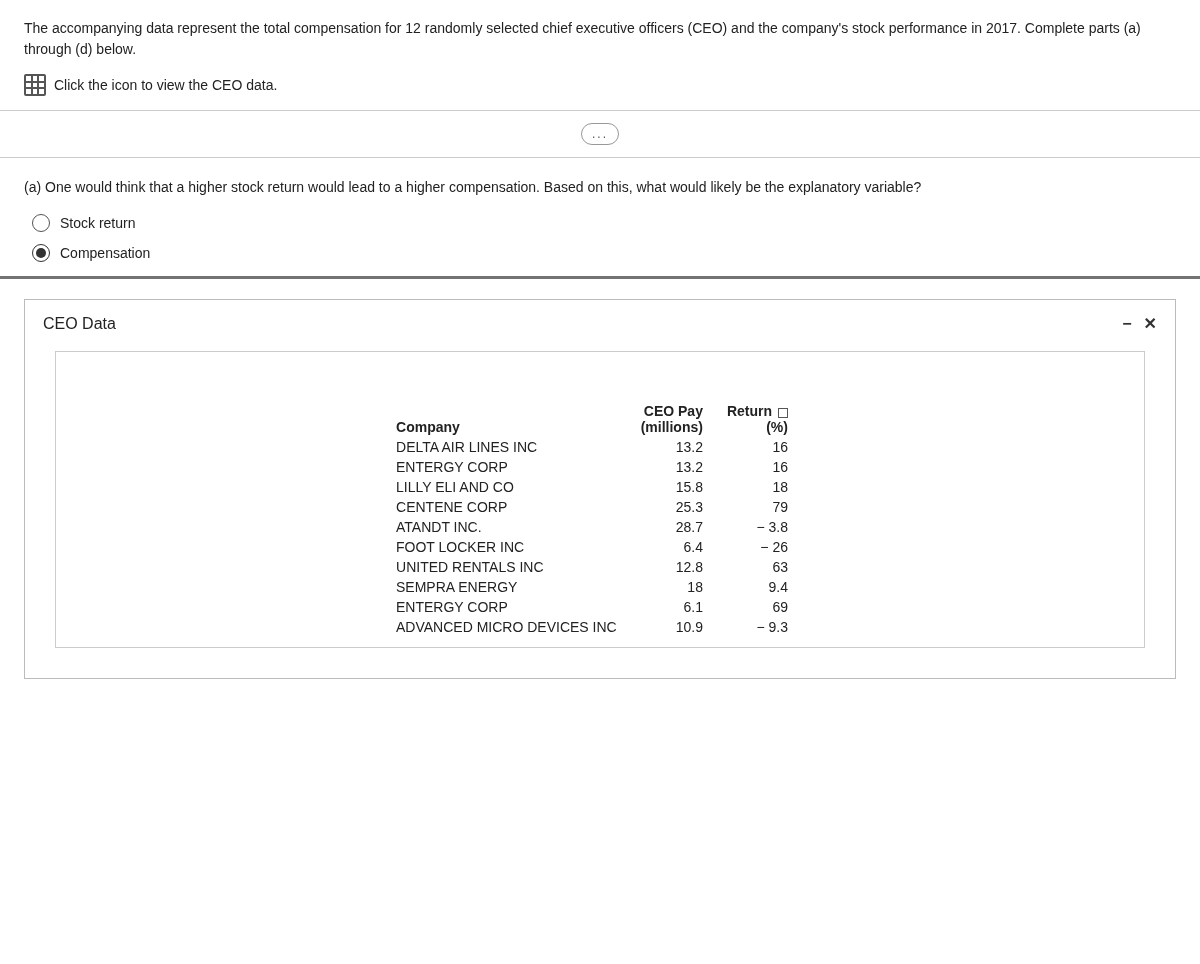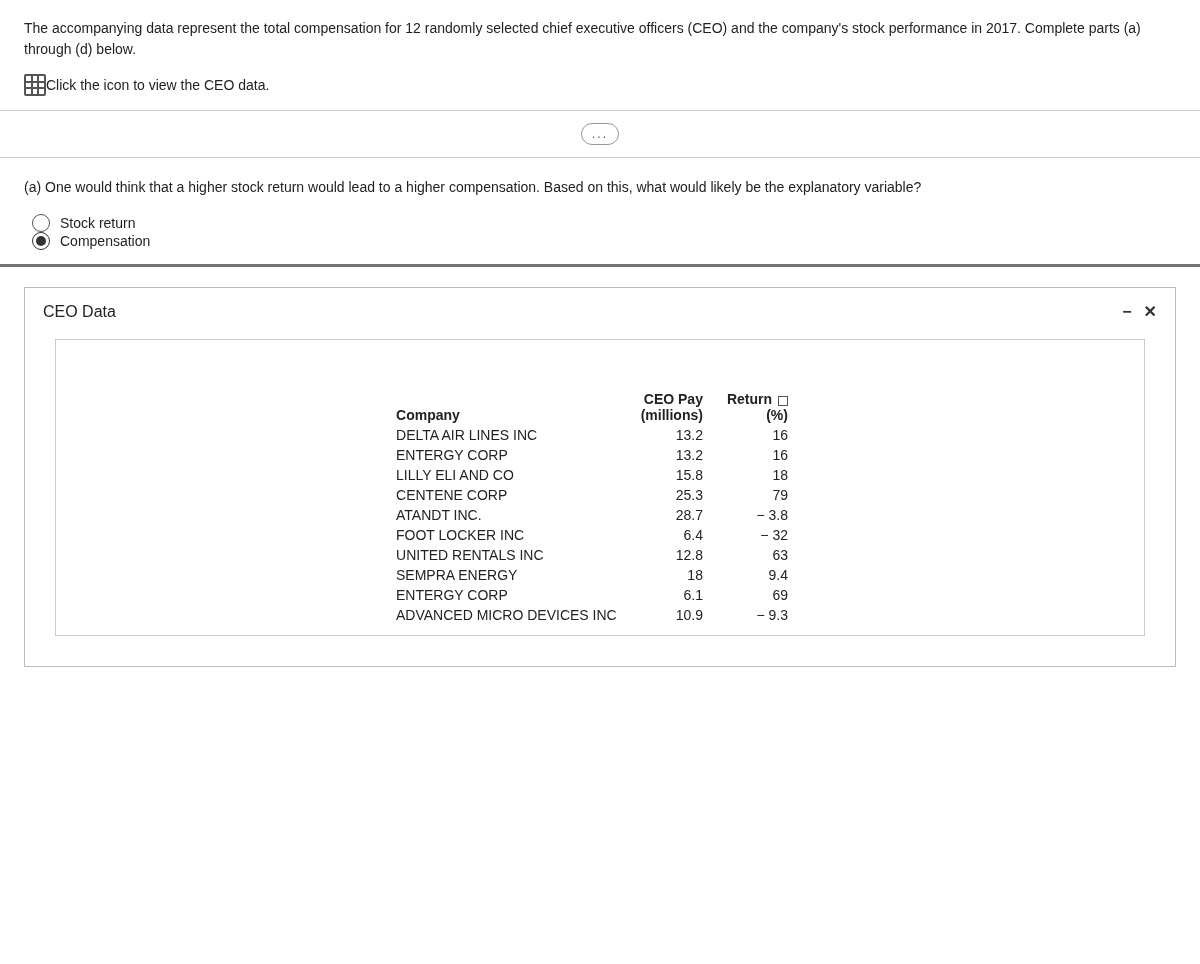--- a/index.html
+++ b/index.html
@@ -17,20 +17,21 @@
 
     .intro-text {
       font-size: 14px;
       line-height: 1.5;
       margin-bottom: 14px;
     }
 
     .icon-click-row {
       display: flex;
       align-items: center;
+      gap: 8px;
       font-size: 14px;
     }
 
     .grid-icon {
       width: 22px;
       height: 22px;
       display: inline-grid;
       grid-template-columns: repeat(3, 1fr);
       grid-template-rows: repeat(3, 1fr);
       gap: 2px;
@@ -68,20 +69,21 @@
 
     .question-text {
       font-size: 14px;
       line-height: 1.6;
       margin-bottom: 16px;
     }
 
     .radio-group {
       display: flex;
       flex-direction: column;
+      gap: 12px;
       padding-left: 8px;
     }
 
     .radio-item {
       display: flex;
       align-items: center;
       gap: 10px;
       font-size: 14px;
     }
 
@@ -285,21 +287,21 @@
               <td class="right">79</td>
             </tr>
             <tr>
               <td>ATANDT INC.</td>
               <td class="right">28.7</td>
               <td class="right">− 3.8</td>
             </tr>
             <tr>
               <td>FOOT LOCKER INC</td>
               <td class="right">6.4</td>
-              <td class="right">− 32</td>
+              <td class="right">− 26</td>
             </tr>
             <tr>
               <td>UNITED RENTALS INC</td>
               <td class="right">12.8</td>
               <td class="right">63</td>
             </tr>
             <tr>
               <td>SEMPRA ENERGY</td>
               <td class="right">18</td>
               <td class="right">9.4</td>

